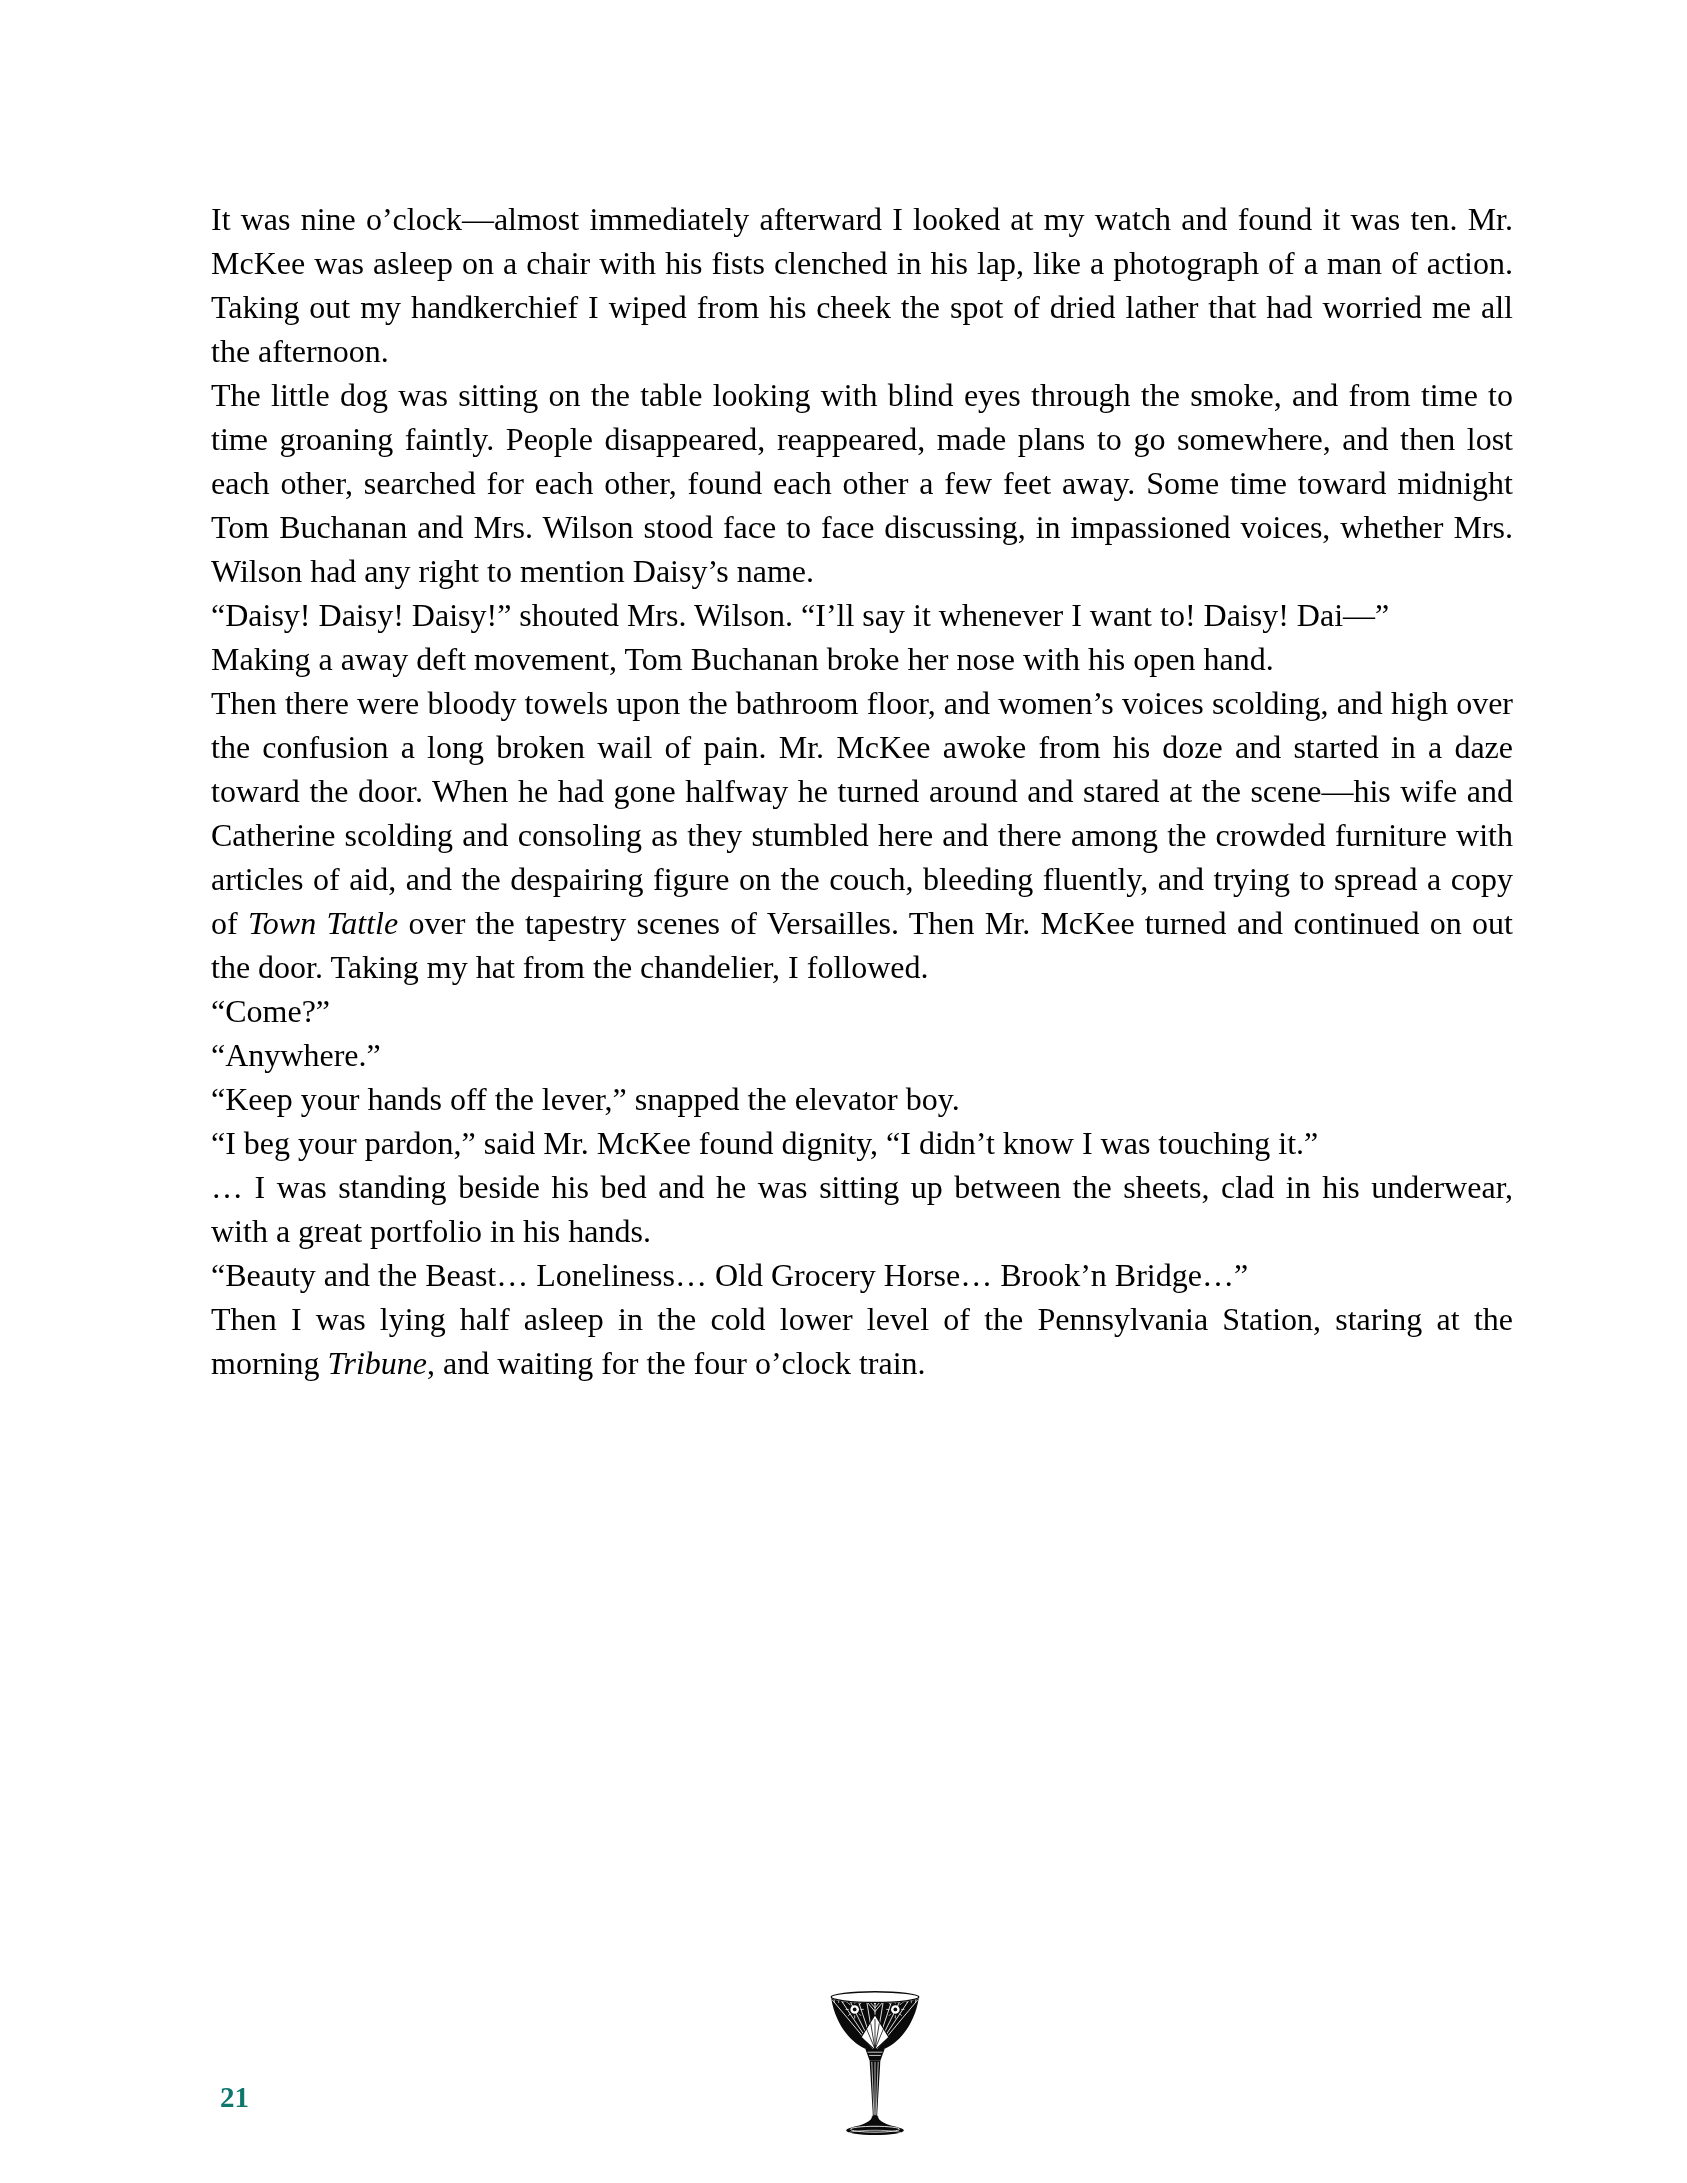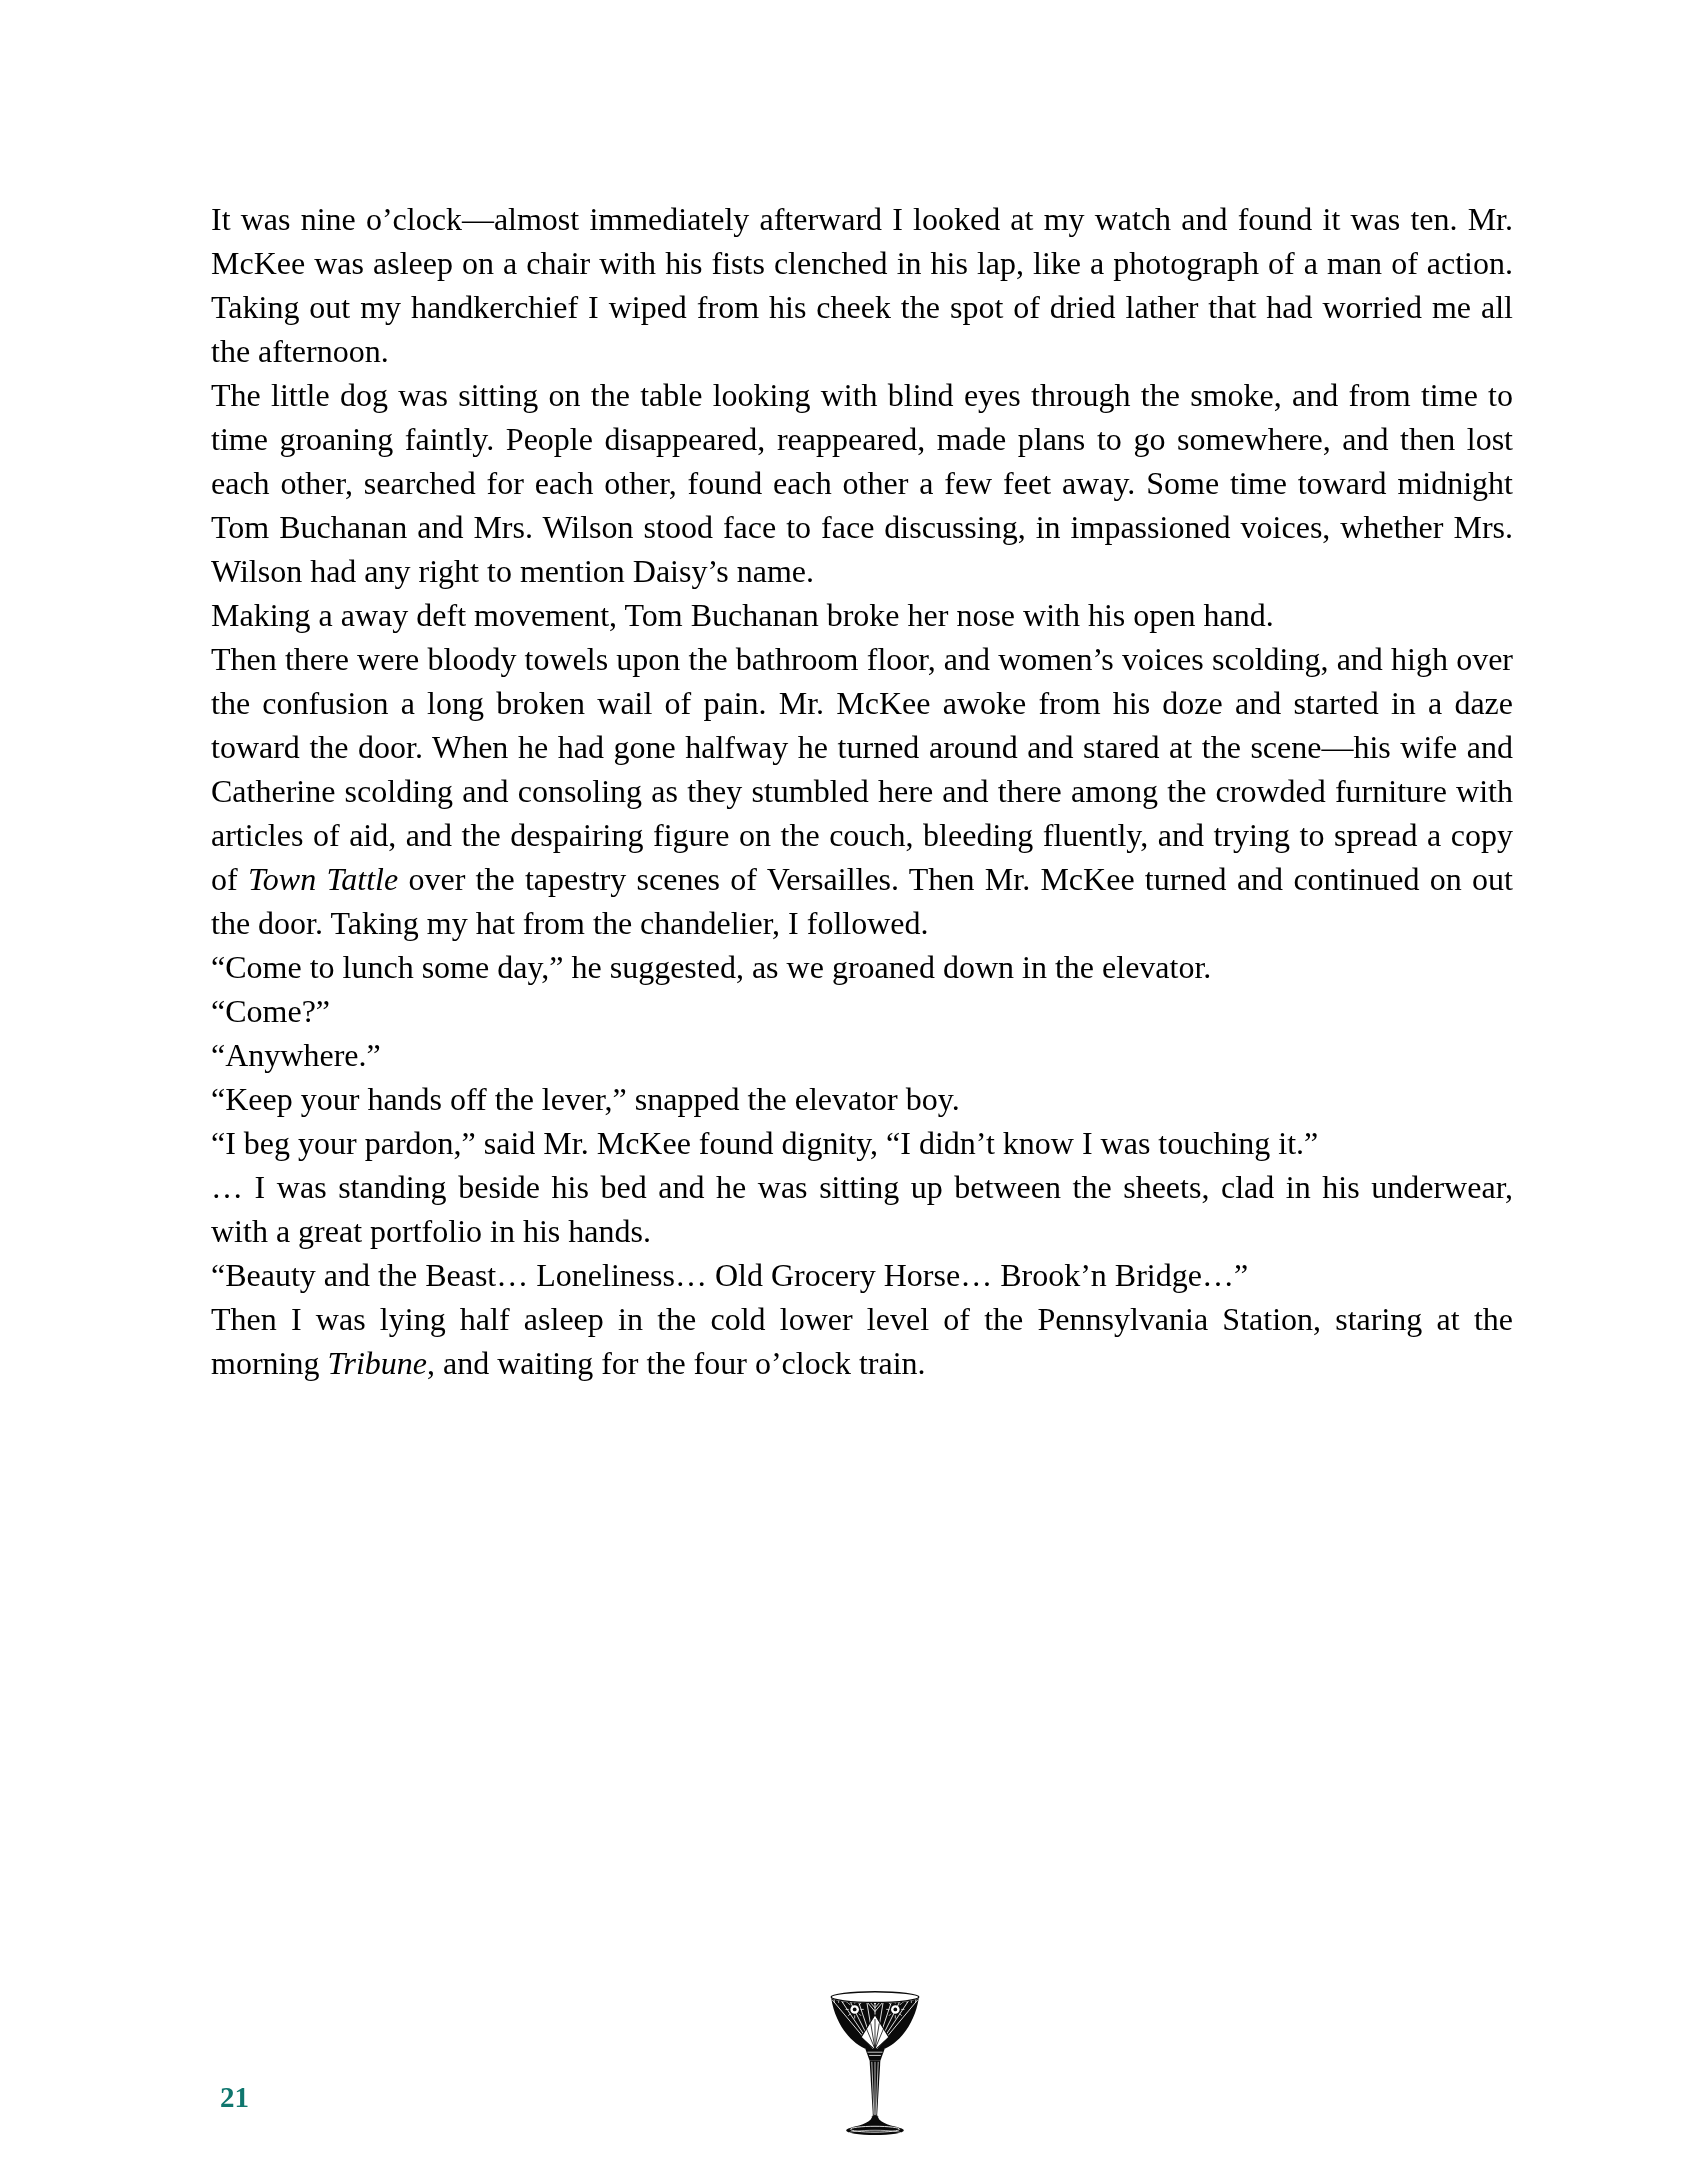--- a/index.html
+++ b/index.html
@@ -53,23 +53,23 @@
   }
 </style>
 </head>
 <body>
 
 <div class="page">
 
   <div class="text-block" id="paragraphs">
       <p>It was nine o’clock—almost immediately afterward I looked at my watch and found it was ten. Mr. McKee was asleep on a chair with his fists clenched in his lap, like a photograph of a man of action. Taking out my handkerchief I wiped from his cheek the spot of dried lather that had worried me all the afternoon.</p>
       <p>The little dog was sitting on the table looking with blind eyes through the smoke, and from time to time groaning faintly. People disappeared, reappeared, made plans to go somewhere, and then lost each other, searched for each other, found each other a few feet away. Some time toward midnight Tom Buchanan and Mrs. Wilson stood face to face discussing, in impassioned voices, whether Mrs. Wilson had any right to mention Daisy’s name.</p>
+      <p>“Daisy! Daisy! Daisy!” shouted Mrs. Wilson. “I’ll say it whenever I want to! Daisy! Dai<wbr>—”</p>
       <p>Making a away deft movement, Tom Buchanan broke her nose with his open hand.</p>
       <p>Then there were bloody towels upon the bathroom floor, and women’s voices scolding, and high over the confusion a long broken wail of pain. Mr. McKee awoke from his doze and started in a daze toward the door. When he had gone halfway he turned around and stared at the scene—his wife and Catherine scolding and consoling as they stumbled here and there among the crowded furniture with articles of aid, and the despairing figure on the couch, bleeding fluently, and trying to spread a copy of <i>Town Tattle</i> over the tapestry scenes of Versailles. Then Mr. McKee turned and continued on out the door. Taking my hat from the chandelier, I followed.</p>
-      <p>“Come to lunch some day,” he suggested, as we groaned down in the elevator.</p>
       <p>“Come?”</p>
       <p>“Anywhere.”</p>
       <p>“Keep your hands off the lever,” snapped the elevator boy.</p>
       <p>“I beg your pardon,” said Mr. McKee found dignity, “I didn’t know I was touching it.”</p>
       <p>… I was standing beside his bed and he was sitting up between the sheets, clad in his underwear, with a great portfolio in his hands.</p>
       <p>“Beauty and the Beast… Loneliness… Old Grocery Horse… Brook’n Bridge…”</p>
       <p>Then I was lying half asleep in the cold lower level of the Pennsylvania Station, staring at the morning <i>Tribune</i>, and waiting for the four o’clock train.</p>
     </div>
 
   <div class="page-number">21</div>

